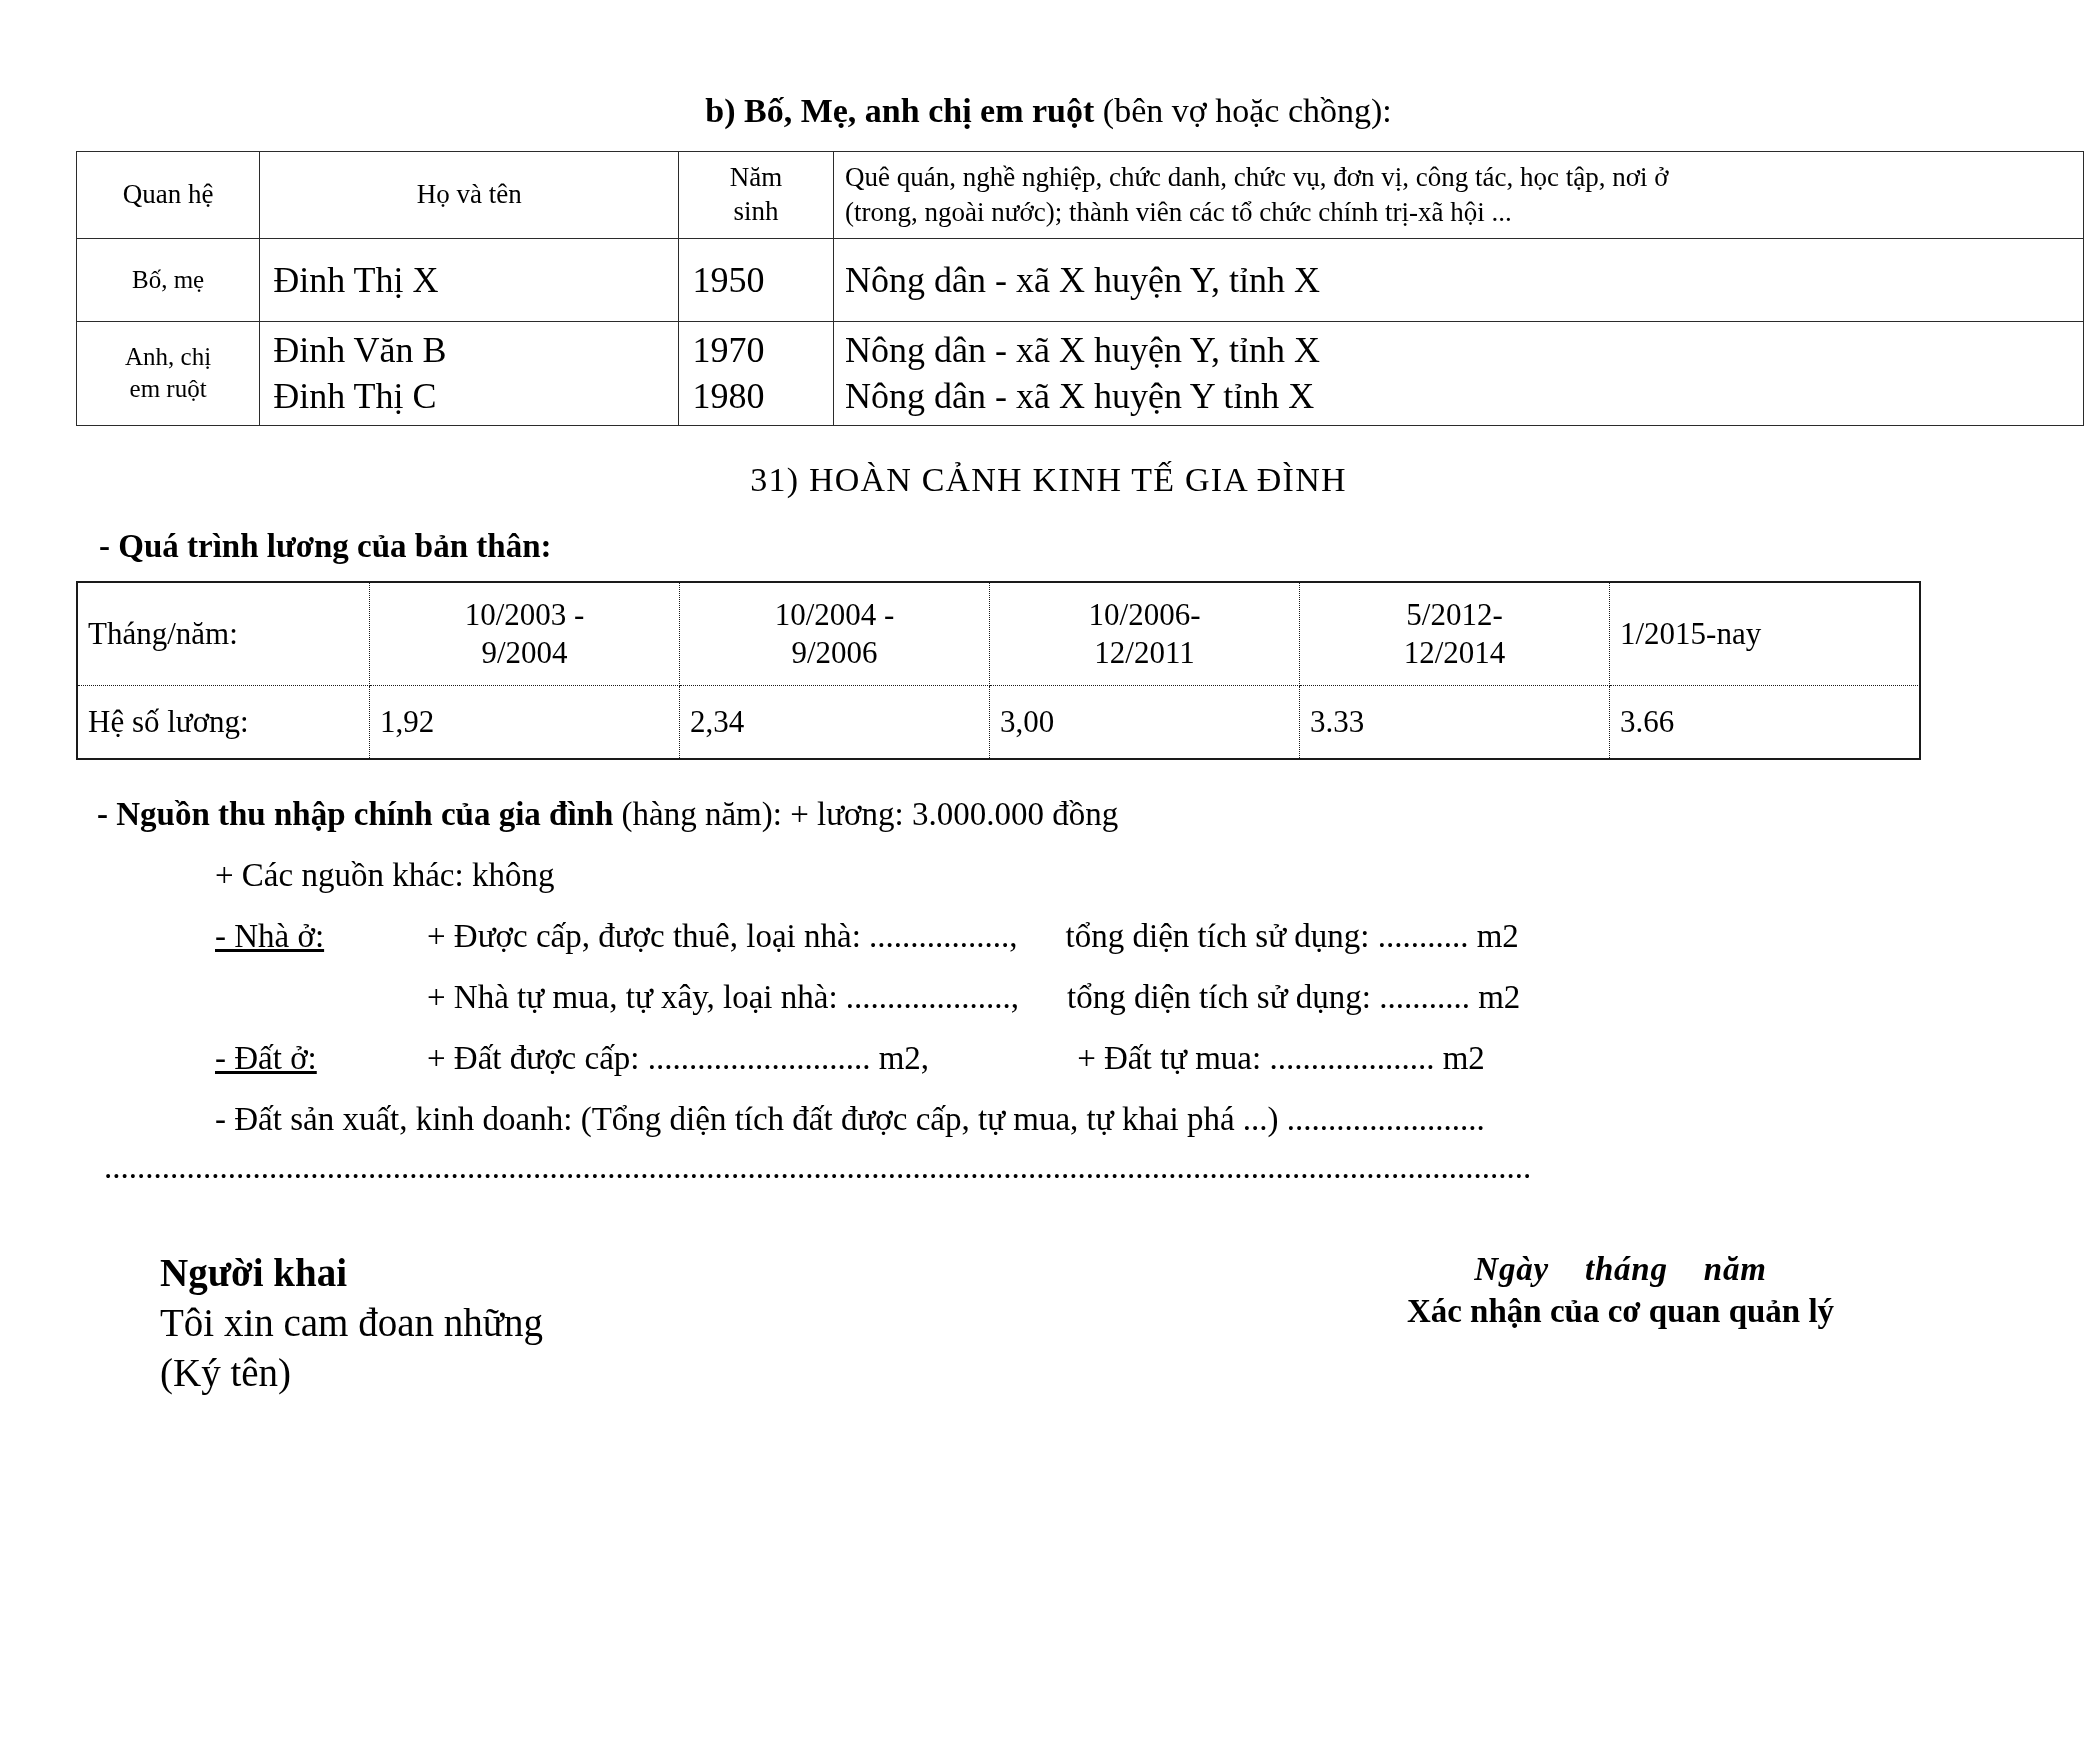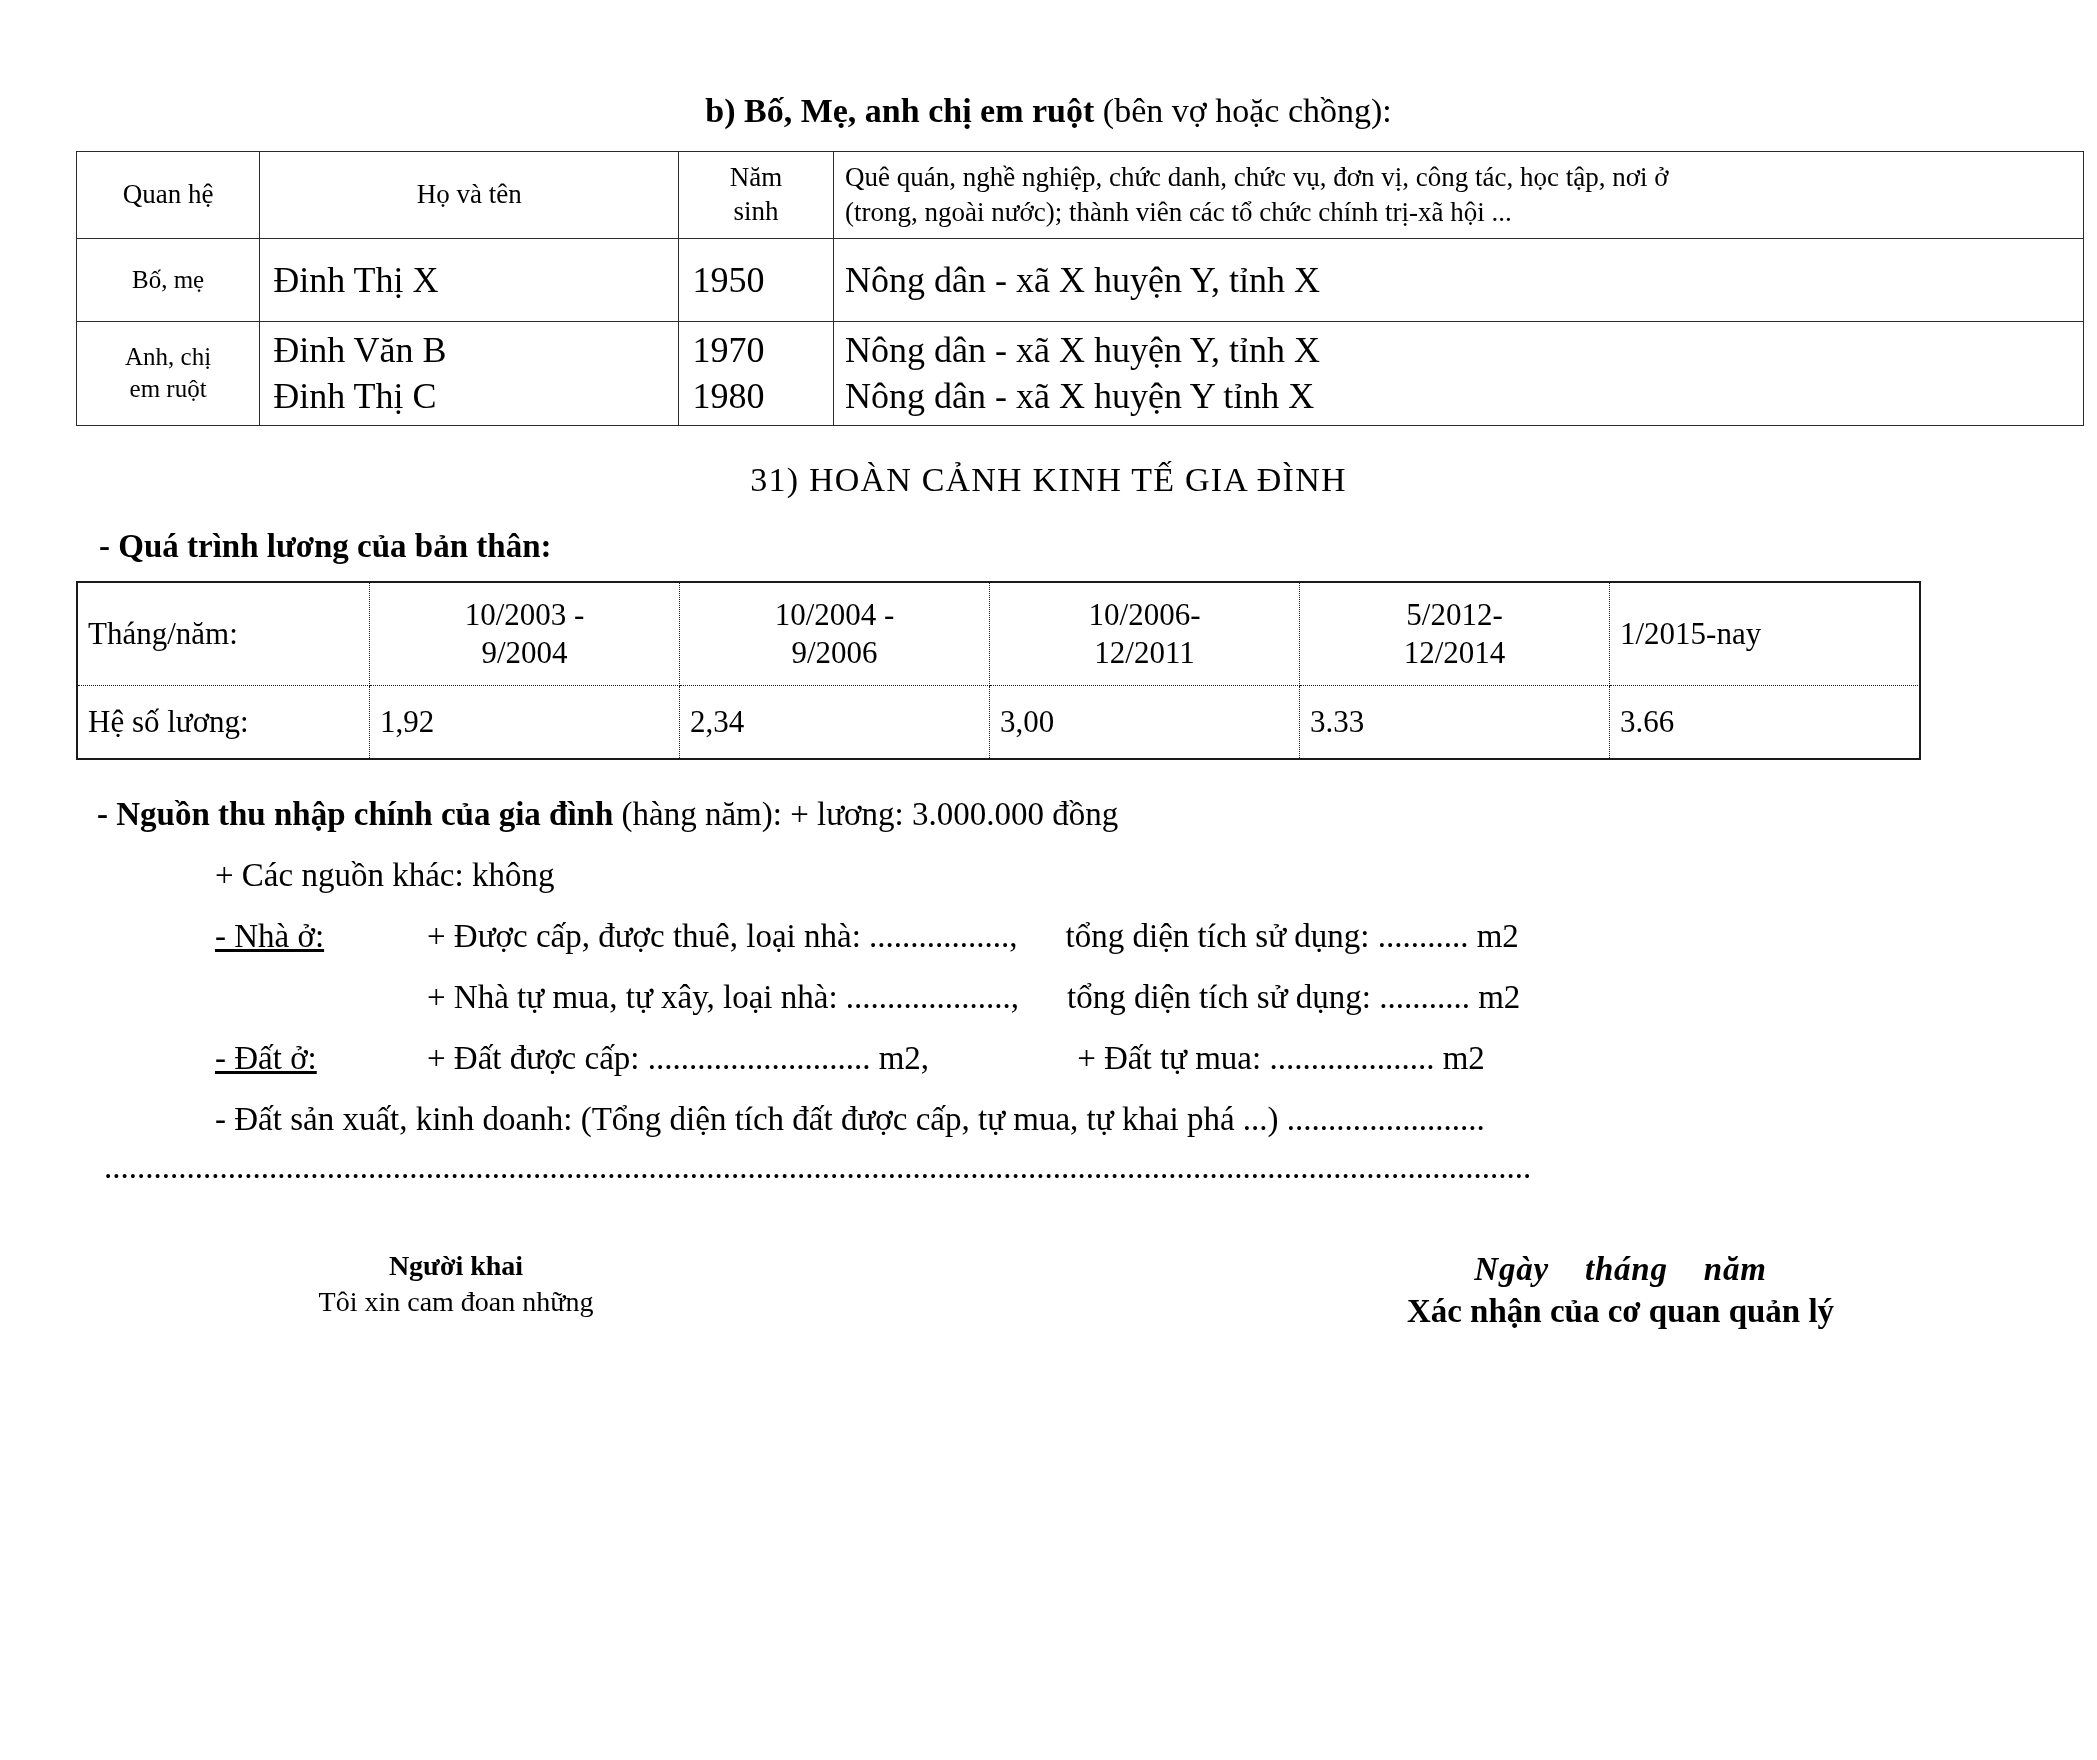--- a/index.html
+++ b/index.html
@@ -186,22 +186,21 @@
     position: relative;
     margin-top: 64px;
     width: 2097px;
     height: 255px;
   }
   .sig-left {
     position: absolute;
     left: 160px;
     top: 0;
     width: 592px;
-    text-align: center;
-    font-size: 28px;
+    font-size: 39px;
     line-height: 1.28;
   }
   .sig-left .t1 { font-weight: bold; }
   .sig-right {
     position: absolute;
     left: 1234px;
     top: 0;
     width: 773px;
     text-align: center;
     font-size: 33px;
@@ -318,20 +317,21 @@
   <div class="housing-row"><span class="tag">- Đất ở:</span><span class="gap-wide"></span><span>+ Đất được cấp: ........................... m2,</span><span style="display:inline-block;width:148px;"></span><span>+ Đất tự mua: .................... m2</span></div>
 
   <div class="longline">- Đất sản xuất, kinh doanh: (Tổng diện tích đất được cấp, tự mua, tự khai phá ...)  ........................</div>
 
   <div class="dotted-full">.............................................................................................................................................................................</div>
 
   <div class="sig-wrap">
     <div class="sig-left">
       <div class="t1">Người khai</div>
       <div>Tôi xin cam đoan những</div>
+      <div>(Ký tên)</div>
     </div>
     <div class="sig-right">
       <div class="dateline"><span>Ngày</span><span class="sp"></span><span>tháng</span><span class="sp"></span><span>năm</span></div>
       <div class="t2">Xác nhận của cơ quan quản lý</div>
     </div>
   </div>
 
 </div>
 
 

